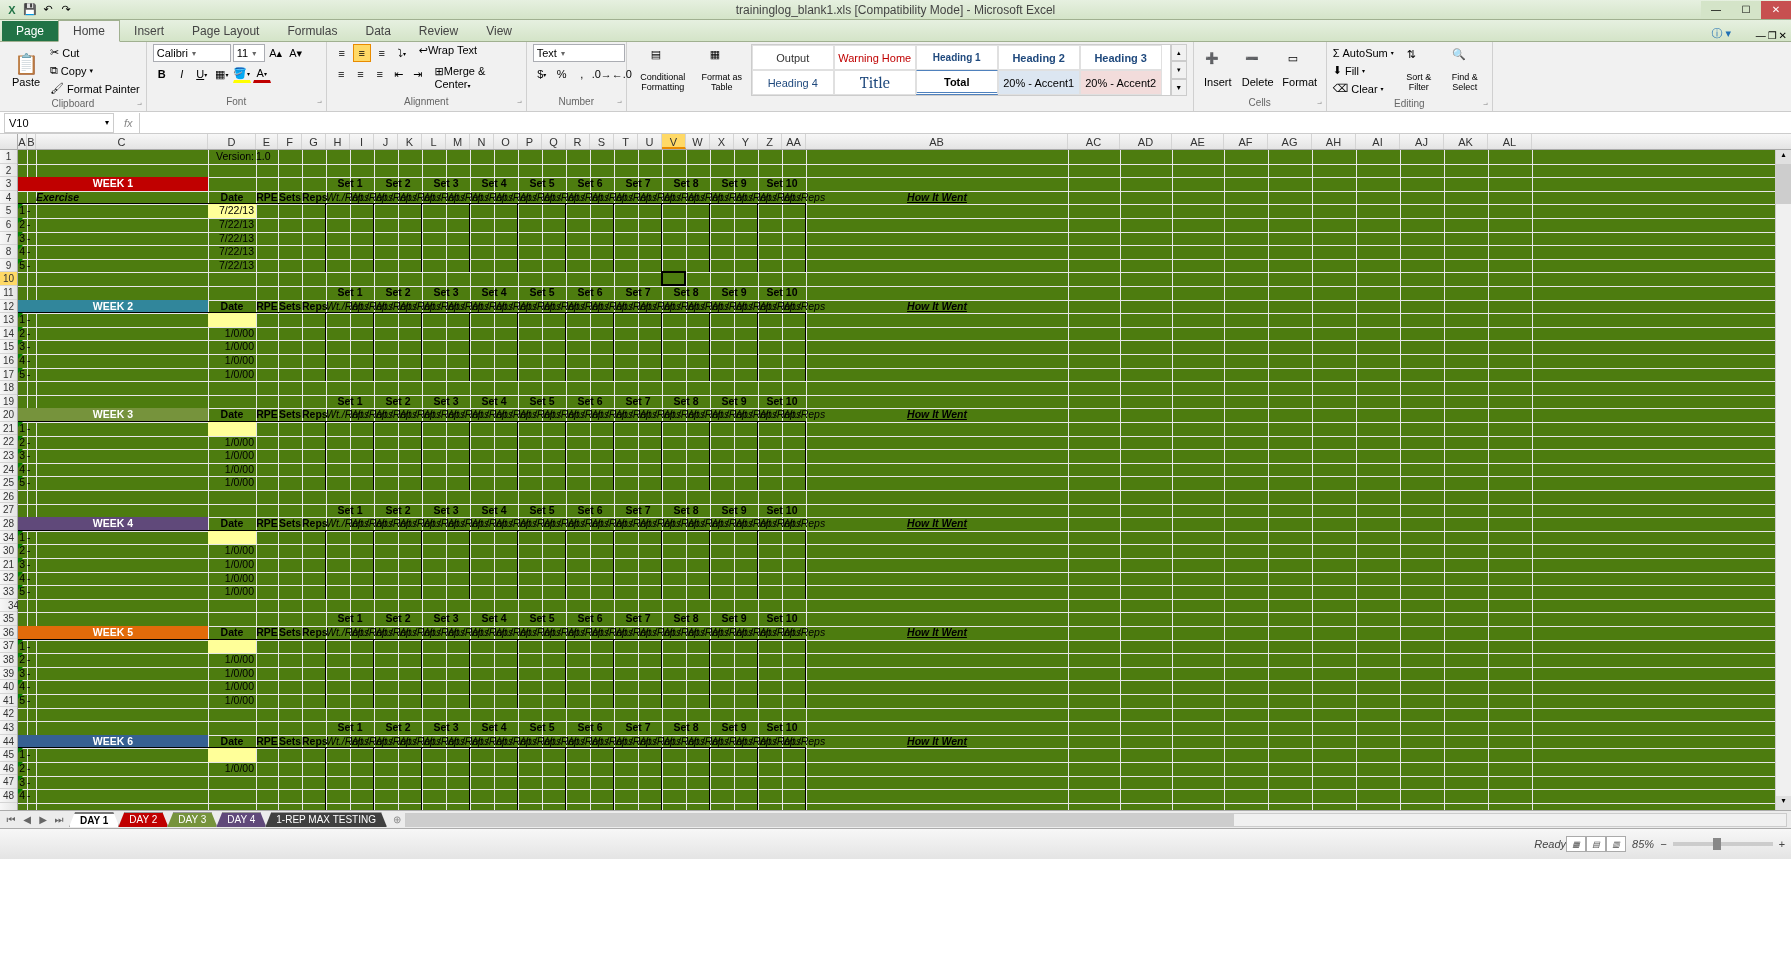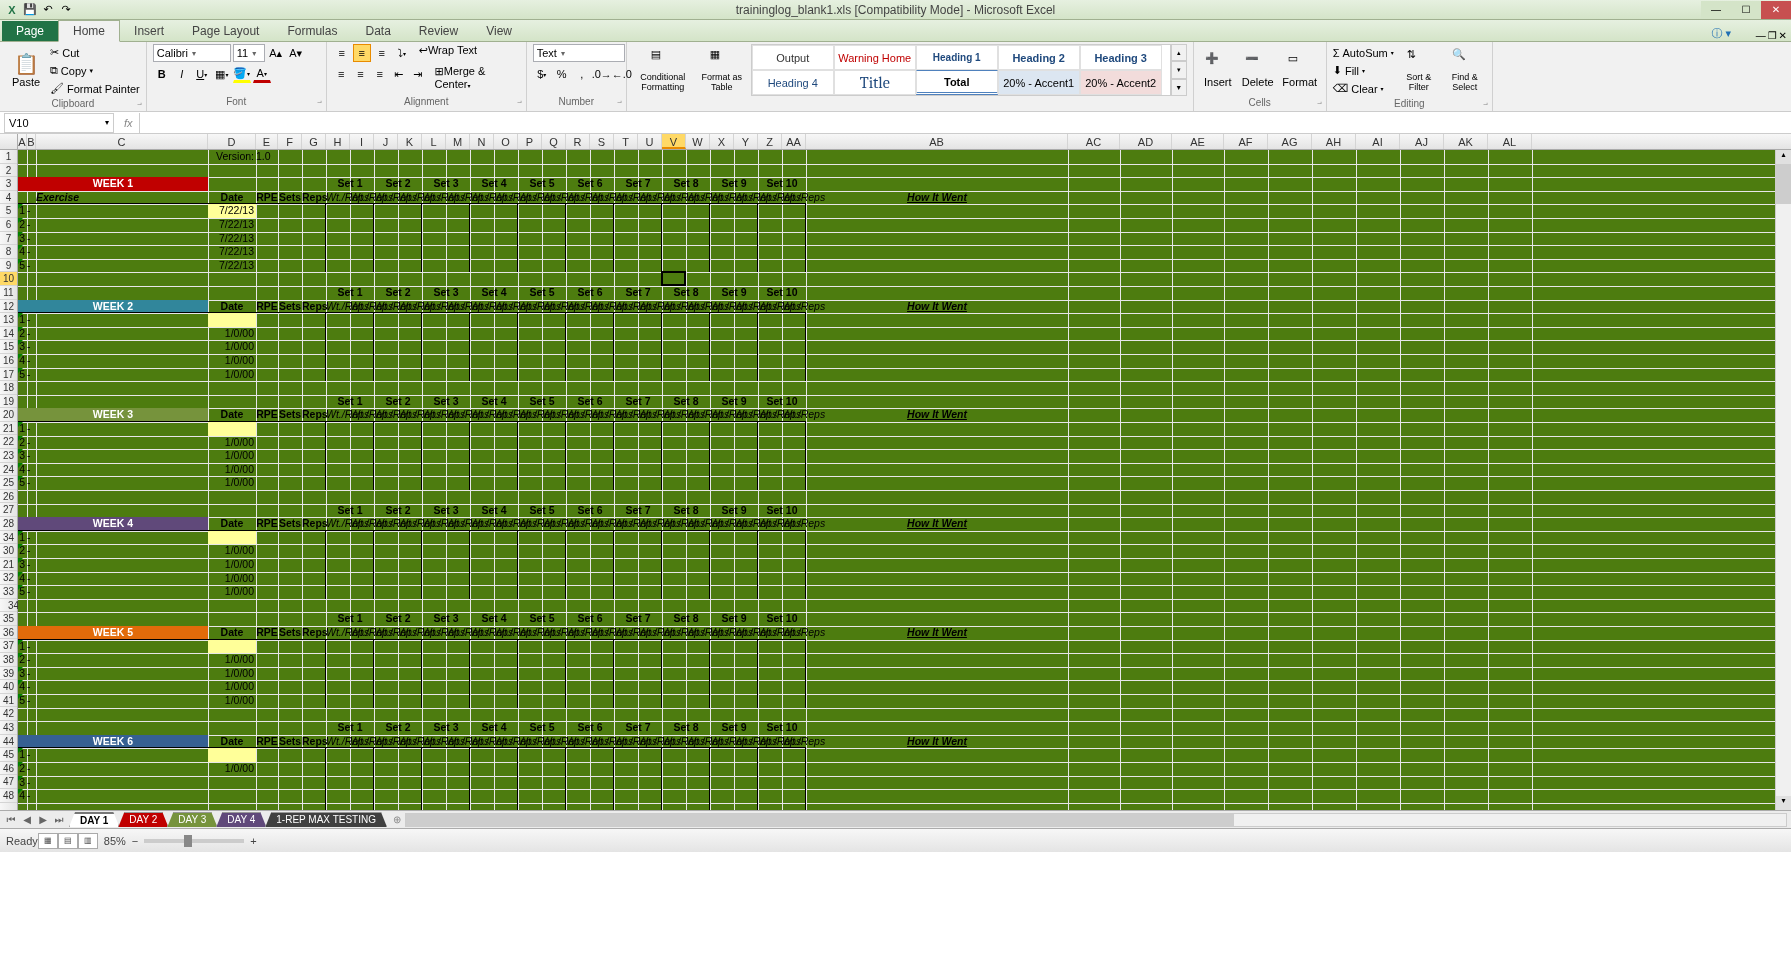--- a/index.html
+++ b/index.html
@@ -105,21 +105,21 @@
 .sheet-tab { padding: 1px 10px; background: #fff; border: 1px solid #999; border-bottom: none; margin-left: -1px; position: relative; clip-path: polygon(6px 0, calc(100% - 6px) 0, 100% 100%, 0 100%); }
 .sheet-tab.active { background: #fff; font-weight: bold; border-top: 2px solid #777; }
 .sheet-tab.day2 { background: #c00000; color: #fff; }
 .sheet-tab.day3 { background: #76933c; color: #fff; }
 .sheet-tab.day4 { background: #60497a; color: #fff; }
 .sheet-tab.maxtest { background: #404040; color: #fff; }
 .hscroll { flex: 1; height: 14px; margin: 0 4px; background: #f0f0f0; border: 1px solid #ccc; position: relative; }
 .hscroll .thumb { position: absolute; left: 0; width: 60%; height: 100%; background: #cdcdcd; }
 
 
-.statusbar { height: 24px; background: linear-gradient(#f7f7f7,#e4e4e4); border-top: 1px solid #ababab; display: flex; align-items: center; justify-content: flex-start; padding: 0 6px; font-size: 11px; color: #444; }
+.statusbar { height: 31px; background: linear-gradient(#f7f7f7,#e4e4e4); border-top: 1px solid #ababab; display: flex; align-items: center; justify-content: flex-end; padding: 0 6px; font-size: 11px; color: #444; font-style: italic; }
 .statusbar .right { display: flex; align-items: center; gap: 6px; }
 .view-btns { display: flex; }
 .view-btns div { width: 20px; height: 16px; border: 1px solid #aaa; background: #fff; display: flex; align-items: center; justify-content: center; font-size: 8px; }
 .zoom-slider { width: 100px; height: 4px; background: #ccc; position: relative; }
 .zoom-slider .thumb { position: absolute; left: 40%; top: -4px; width: 8px; height: 12px; background: #888; }
 
 .vscroll { position: absolute; right: 0; top: 0; bottom: 0; width: 16px; background: #f0f0f0; border-left: 1px solid #ccc; }
 .vscroll .thumb { position: absolute; top: 0; width: 100%; height: 40px; background: #cdcdcd; }
 .vscroll .arr { position: absolute; width: 100%; height: 14px; text-align: center; font-size: 8px; background: #e0e0e0; }
 </style>

